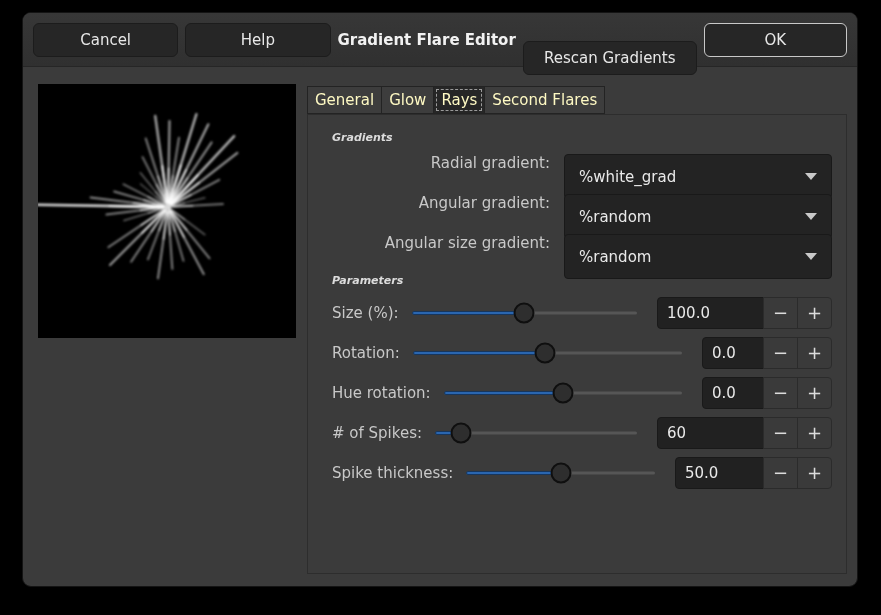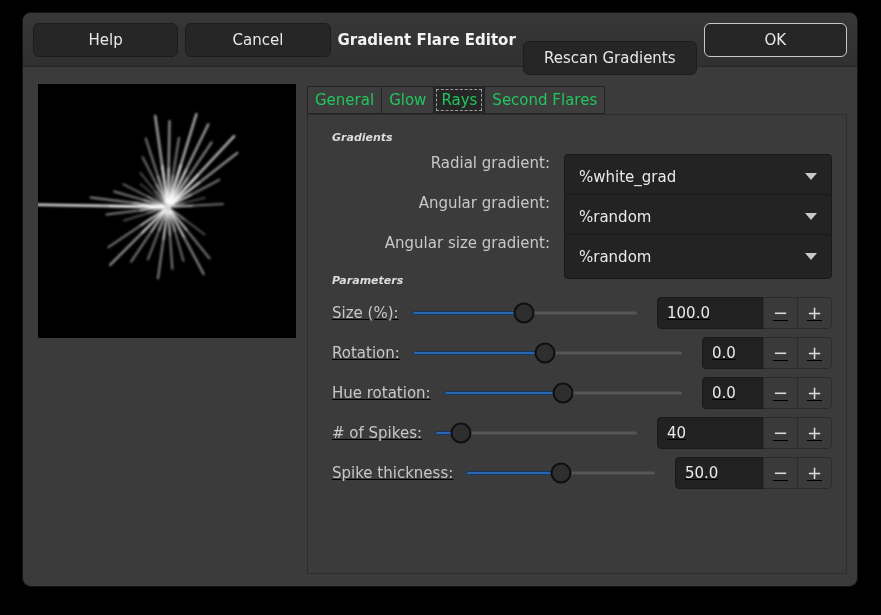--- a/index.html
+++ b/index.html
@@ -14,34 +14,34 @@
     font-size:15px;font-family:inherit;text-align:center;cursor:pointer;padding:0;}
   .hb-btn.cancel,.hb-btn.help{width:147px;}
   .hb-btn.rescan{width:176px;margin-top:36px;}
   .hb-btn.ok{width:145px;border:1px solid #c8c8c8;}
   .hb-title{flex:1;text-align:right;font-weight:bold;font-size:15px;color:#f2f2f2;white-space:nowrap;}
   
   .dlg-body{position:relative;height:520px;}
   .preview{position:absolute;left:15px;top:17px;width:258px;height:254px;background:#000;}
   .notebook{position:absolute;left:284px;top:19px;width:540px;height:488px;box-sizing:border-box;}
   .tabs{display:flex;height:28px;}
-  .tab{height:28px;line-height:27px;padding:0 7px;font-size:15px;color:#22c55e;background:#3d3d3d;
+  .tab{height:28px;line-height:27px;padding:0 7px;font-size:15px;color:#fef9c3;background:#3d3d3d;
     border:1px solid #232323;margin-right:-1px;box-sizing:border-box;cursor:pointer;white-space:nowrap;}
   .tab.active{background:#262626;outline:1px dashed #9b9b9b;outline-offset:-4px;}
   .page{position:absolute;left:0;right:0;top:28px;bottom:0;border:1px solid #2d2d2d;box-sizing:border-box;padding-top:12px;}
   .section-heading{font-weight:bold;font-size:11px;color:#dcdcdc;margin:4px 0 10px 24px;font-style:italic;}
   
   .grad-row{display:flex;align-items:flex-start;height:32px;margin:0 14px 8px 24px;}
   .grad-label{width:218px;text-align:right;margin-right:14px;font-size:15px;color:#c8c8c8;white-space:nowrap;}
   .dropdown{flex:1;height:45px;background:#232323;border:1px solid #191919;border-radius:4px;
     display:flex;align-items:center;padding:0 14px;box-sizing:border-box;cursor:pointer;}
   .dd-text{flex:1;font-size:15px;color:#e9e9e9;}
   .dd-arrow{width:0;height:0;border-left:6px solid transparent;border-right:6px solid transparent;border-top:7px solid #c9c9c9;}
   
-  .param-row{display:flex;align-items:center;height:32px;margin:0 14px 8px 24px;text-decoration:underline;}
+  .param-row{display:flex;align-items:center;height:32px;margin:0 14px 8px 24px;}
   .param-label{font-size:15px;color:#c8c8c8;margin-right:13px;white-space:nowrap;}
   .slider{flex:1;position:relative;height:32px;margin-right:20px;cursor:pointer;}
   .slider .track{position:absolute;left:0;right:0;top:50%;height:3px;transform:translateY(-50%);
     background:#565656;border-radius:2px;}
   .slider .fill{position:absolute;left:0;top:50%;height:4px;transform:translateY(-50%);
     background:#2a66b0;border:1px solid #16365e;border-radius:3px;box-sizing:border-box;}
   .slider .thumb{position:absolute;top:50%;width:21px;height:21px;border-radius:50%;
     background:#2e2e2e;border:2px solid #0f0f0f;box-sizing:border-box;transform:translate(-50%,-50%);}
   .spin{display:flex;height:32px;}
   .spin-value{background:#212121;border:1px solid #191919;border-radius:4px 0 0 4px;color:#e9e9e9;
@@ -50,22 +50,22 @@
     font-family:inherit;padding:0;margin-left:-1px;cursor:pointer;line-height:1;}
   .spin-btn.plus{border-radius:0 4px 4px 0;}
 </style>
 </head>
 <body>
 
 <div class="stage">
   <div class="dialog">
 
     <div class="headerbar">
+      <button class="hb-btn cancel">Cancel</button>
       <button class="hb-btn help">Help</button>
-      <button class="hb-btn cancel">Cancel</button>
       <div class="hb-title">Gradient Flare Editor</div>
       <button class="hb-btn rescan">Rescan Gradients</button>
       <button class="hb-btn ok">OK</button>
     </div>
 
     <div class="dlg-body">
 
       <div class="preview">
         <svg id="flare-svg" width="258" height="254">
             <defs>
@@ -222,21 +222,21 @@
           </div>
 
           <div class="param-row">
             <div class="param-label"># of Spikes:</div>
             <div class="slider">
               <div class="track"></div>
               <div class="fill" style="width: 13%;"></div>
               <div class="thumb" style="left: 13%;"></div>
             </div>
             <div class="spin">
-              <div class="spin-value" style="width: 107px;">40</div>
+              <div class="spin-value" style="width: 107px;">60</div>
               <button class="spin-btn minus">−</button>
               <button class="spin-btn plus">+</button>
             </div>
           </div>
 
           <div class="param-row">
             <div class="param-label">Spike thickness:</div>
             <div class="slider">
               <div class="track"></div>
               <div class="fill" style="width: 50%;"></div>

